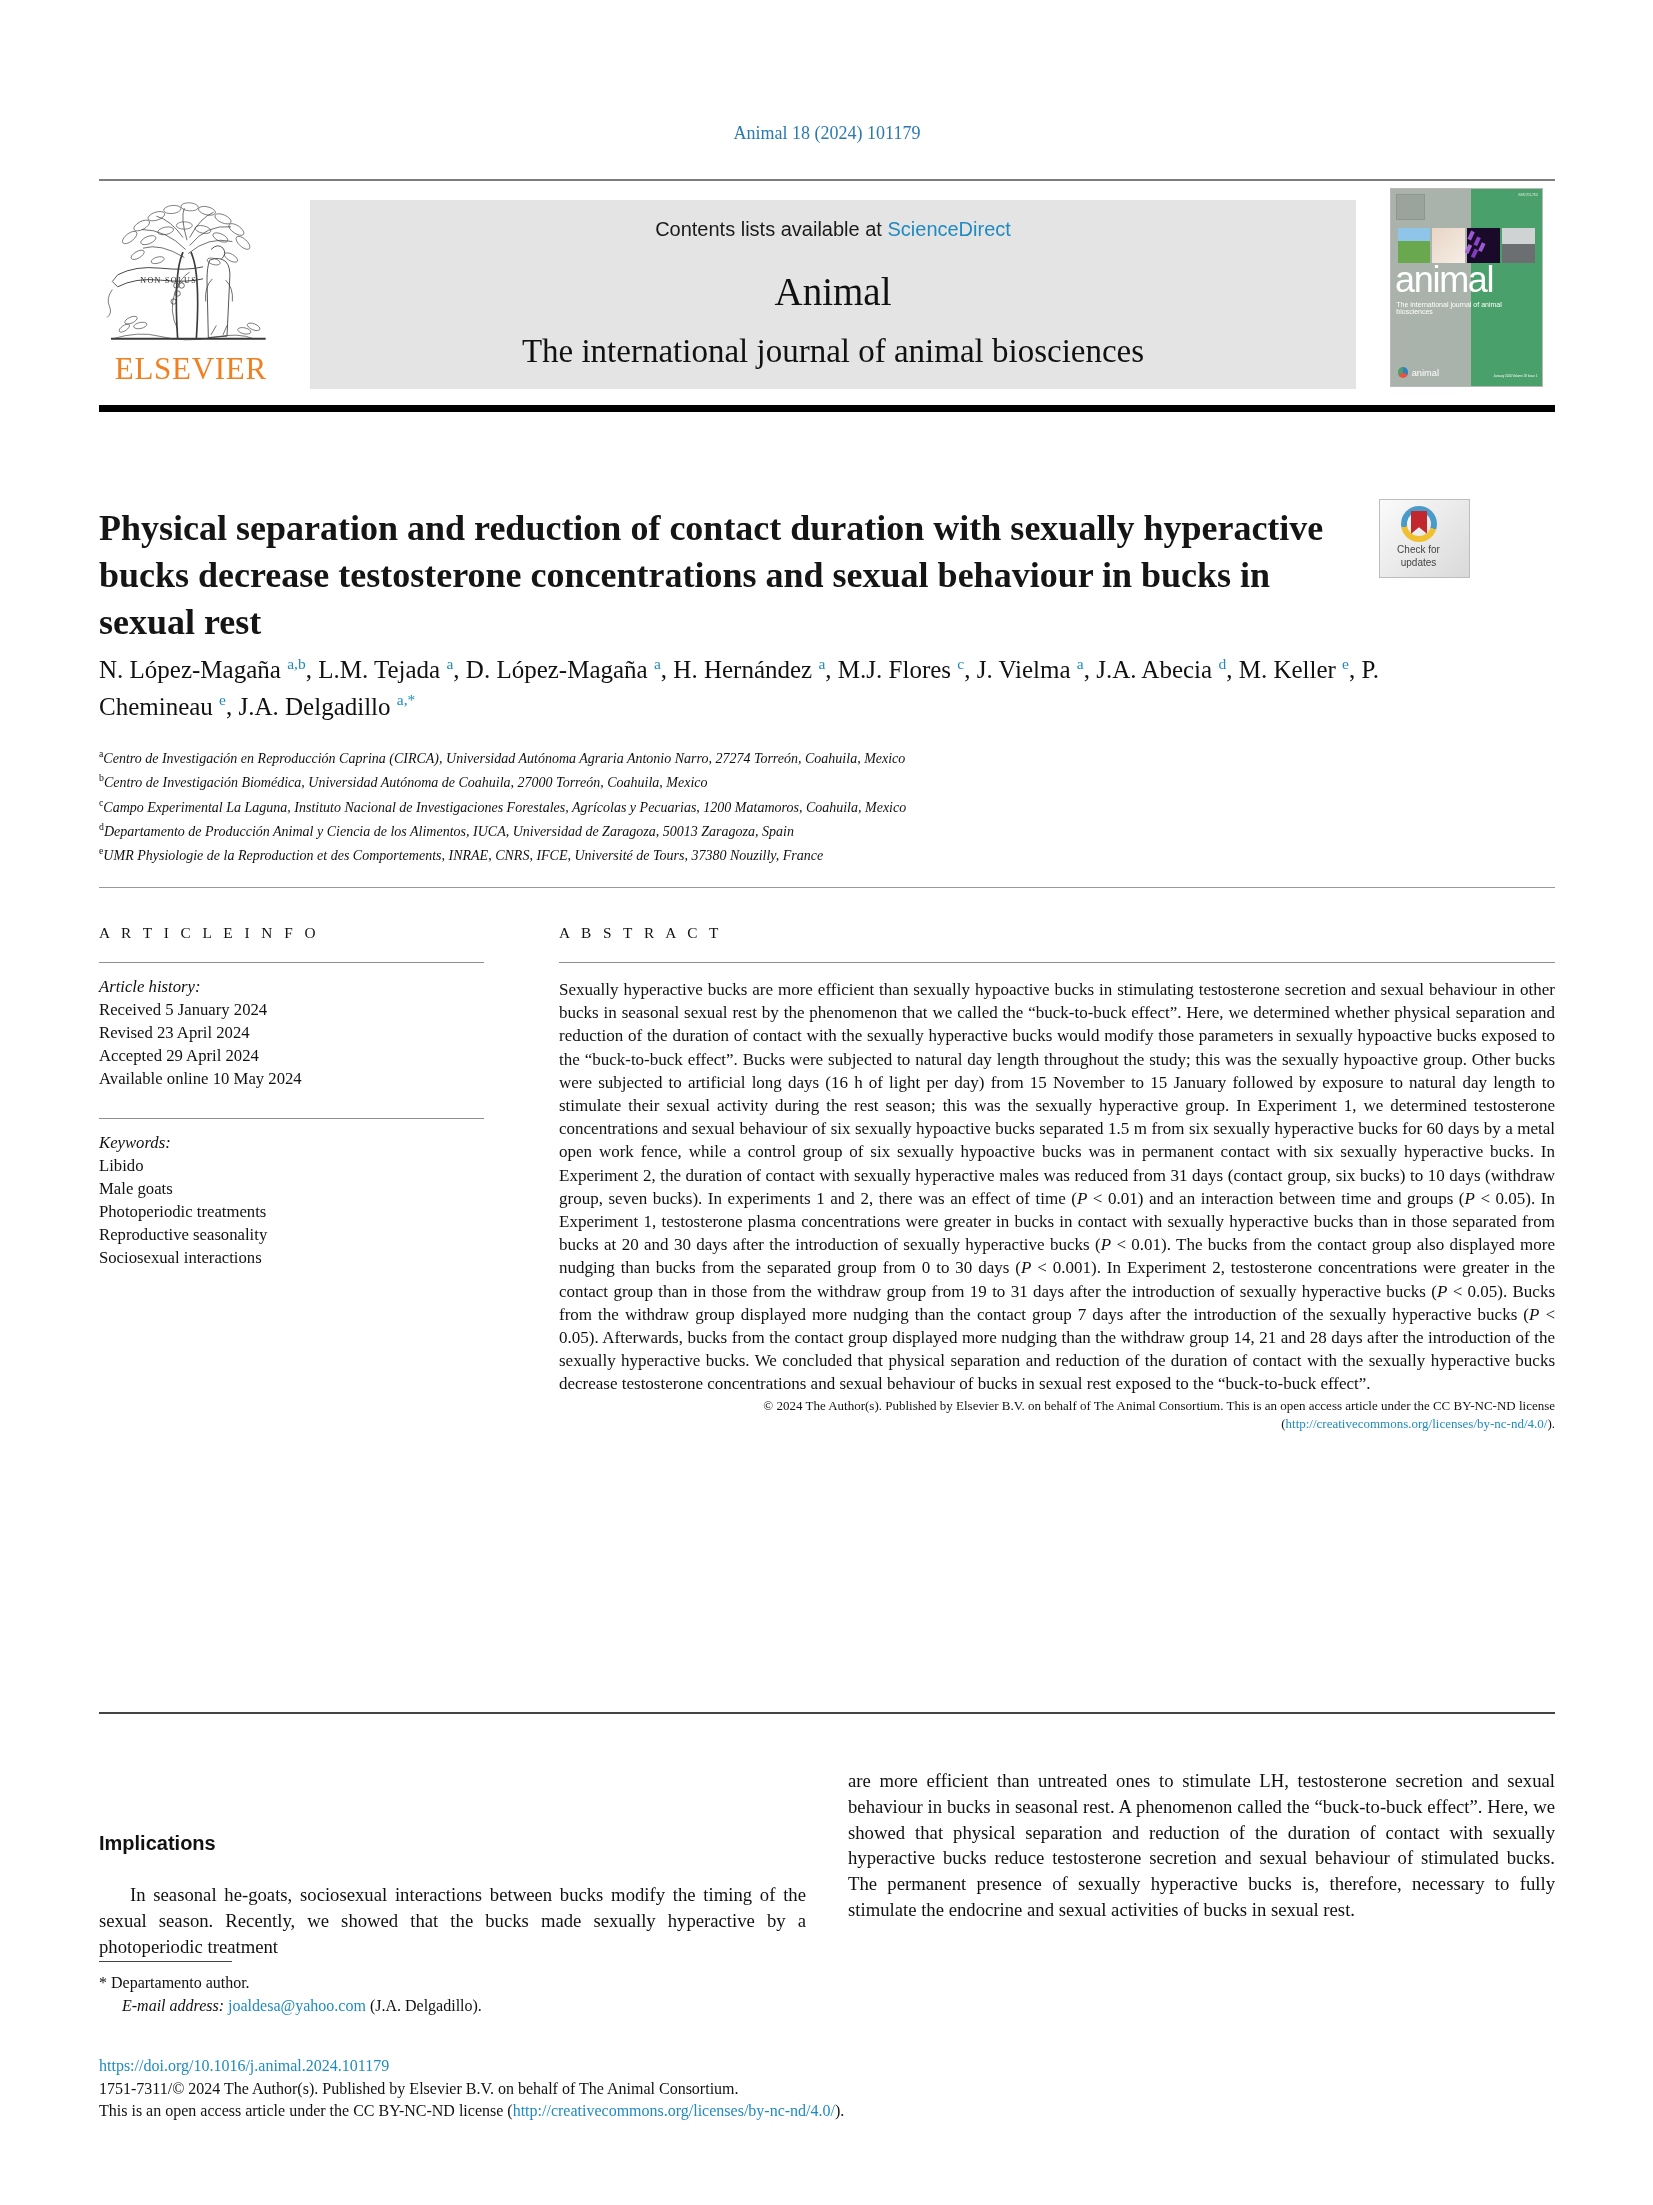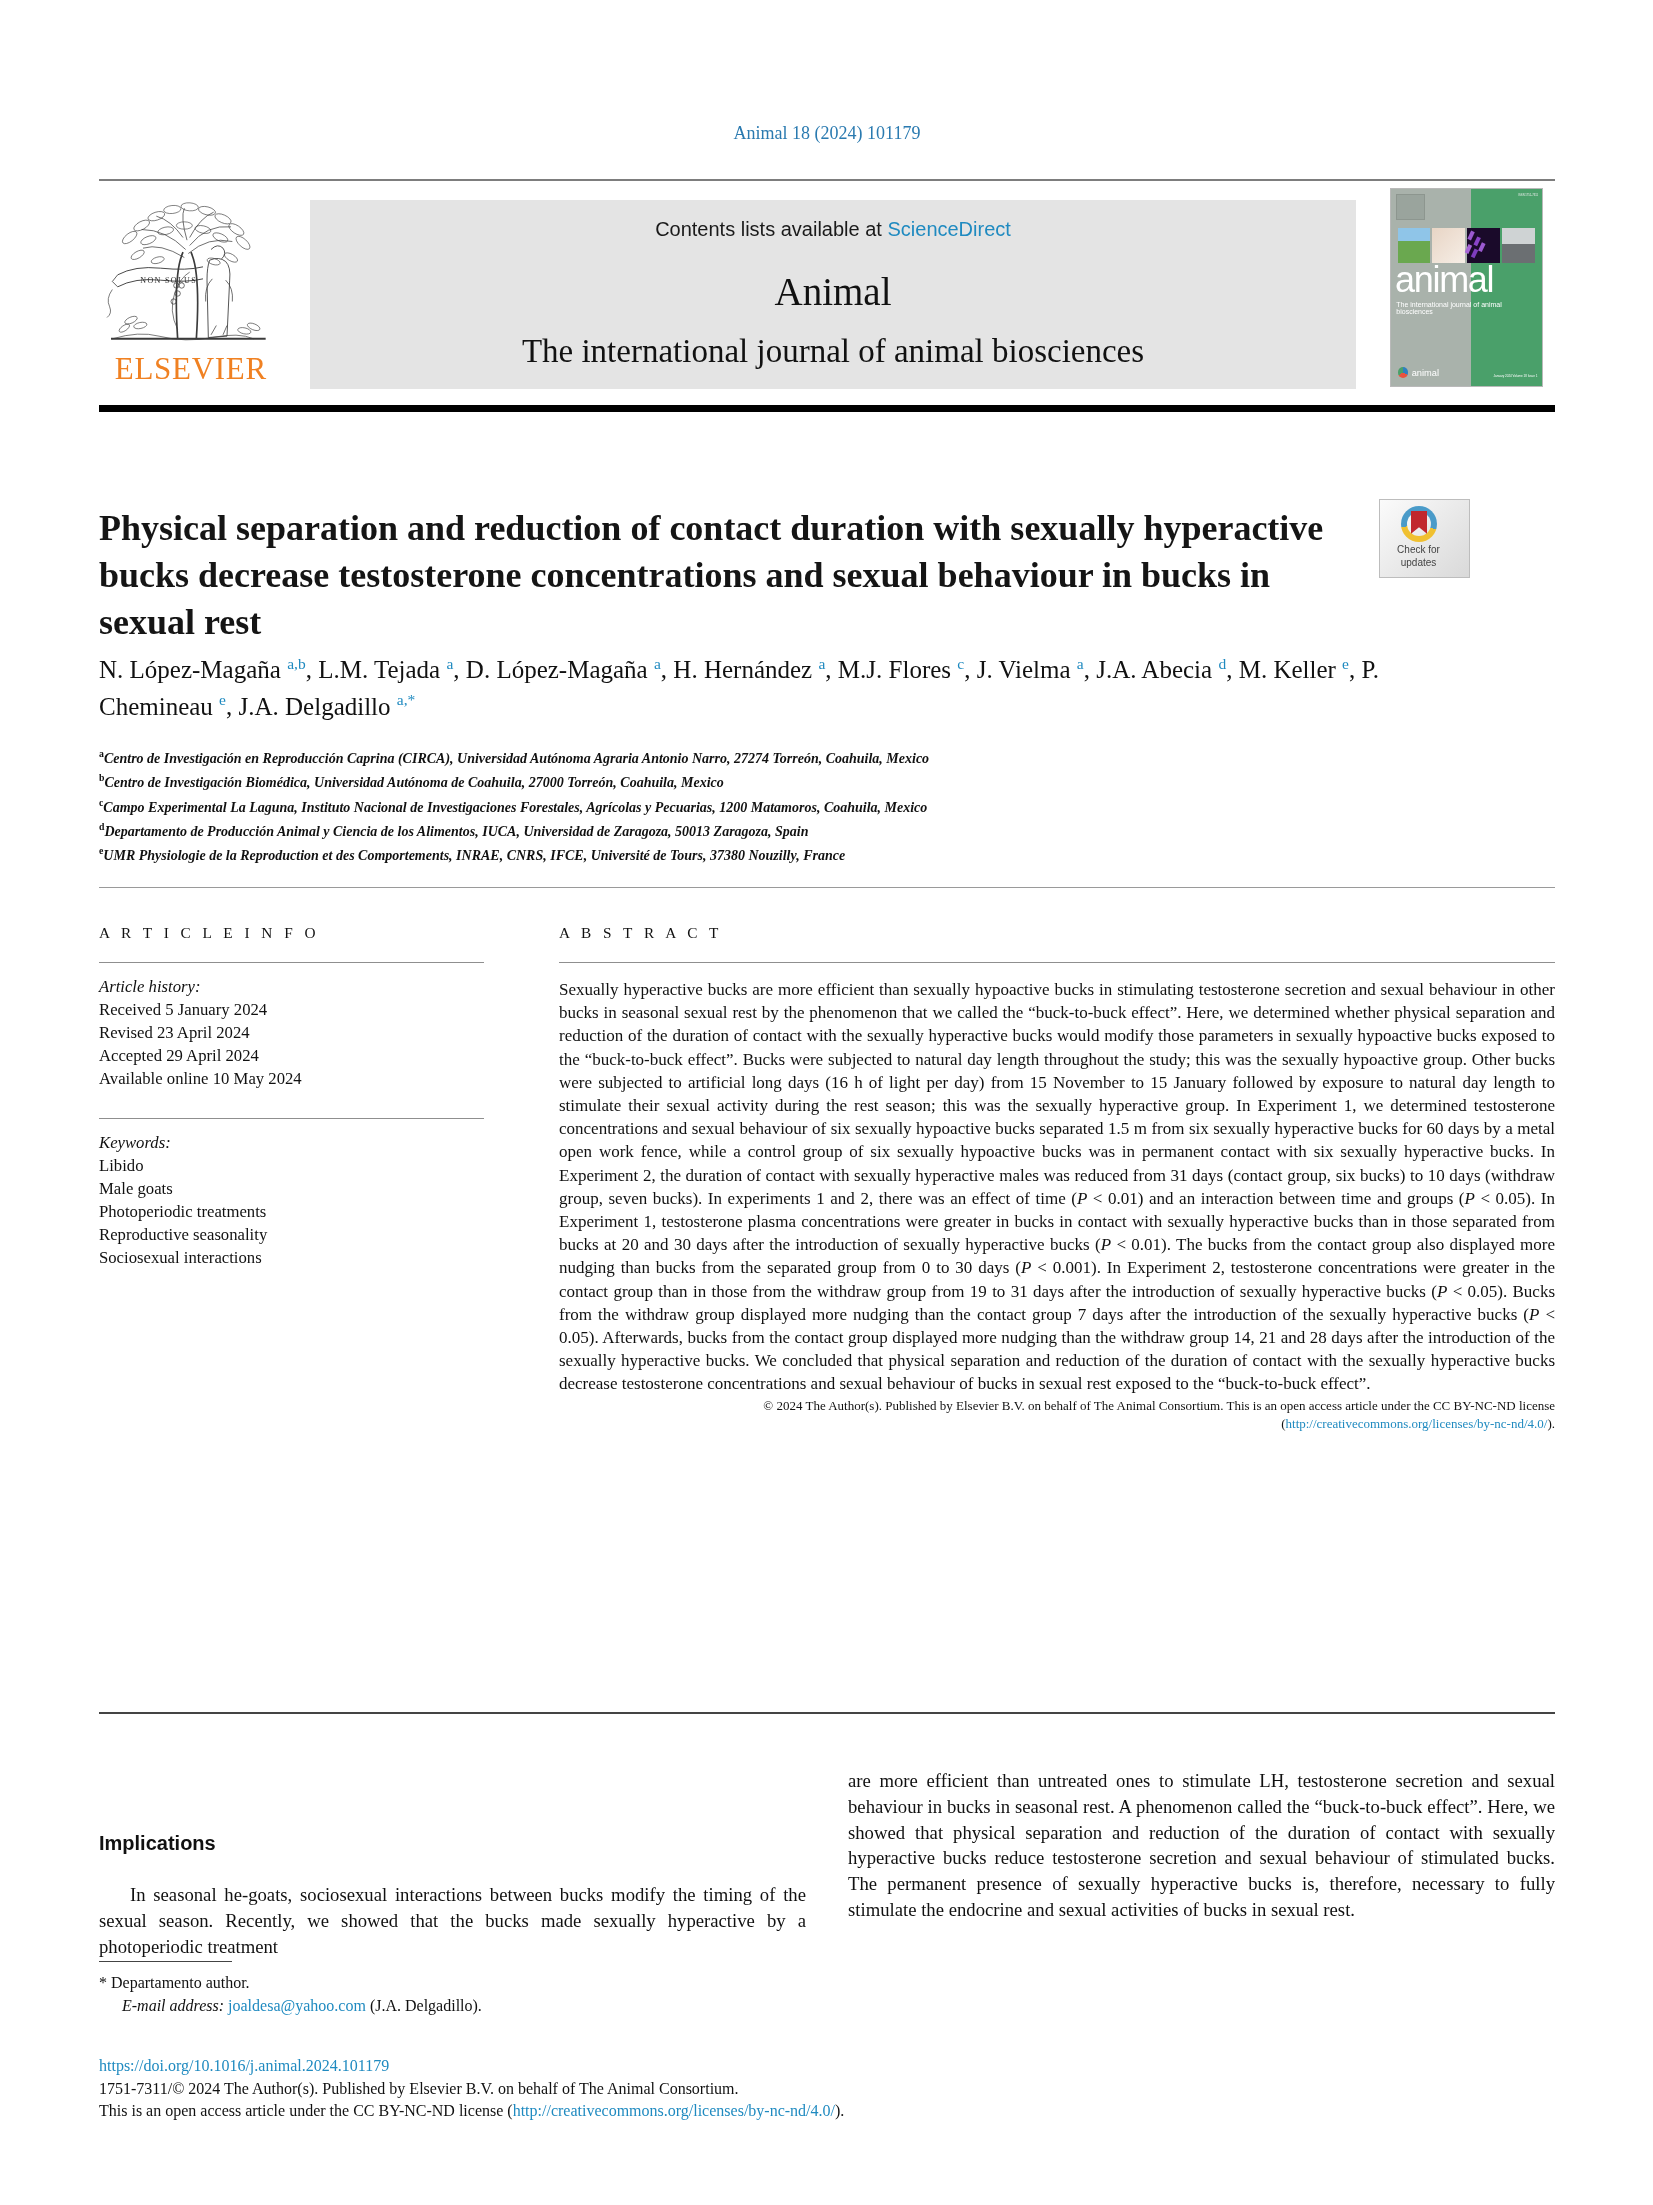--- a/index.html
+++ b/index.html
@@ -115,21 +115,21 @@
     font-size:25px; line-height:1.46; color:#111;
     font-family:"Liberation Serif", serif;
   }
   .authors sup { color:#1f8ac0; font-size:0.62em; vertical-align:super;margin-top:36px; }
 
   .affils {
     position:absolute; left:99px; top:746px; width:1334px;
     font-size:14px; line-height:1.62; font-style:italic; color:#111;
     font-family:"Liberation Serif", serif;
   }
-  .affils .aff { white-space:nowrap;font-weight:bold; }
+  .affils .aff { white-space:nowrap; }
   .affils sup { font-style:normal; font-size:0.70em; vertical-align:super; }
 
   
   .rule-abs-top { position:absolute; left:99px; top:887px; width:1456px; height:1.3px; background:#9a9a9a; }
 
   
   .ainfo { position:absolute; left:99px; top:924px; width:400px; }
   .sec-head {
     font-family:"Liberation Serif", serif; font-size:15.3px; letter-spacing:4px; color:#111;
   }

